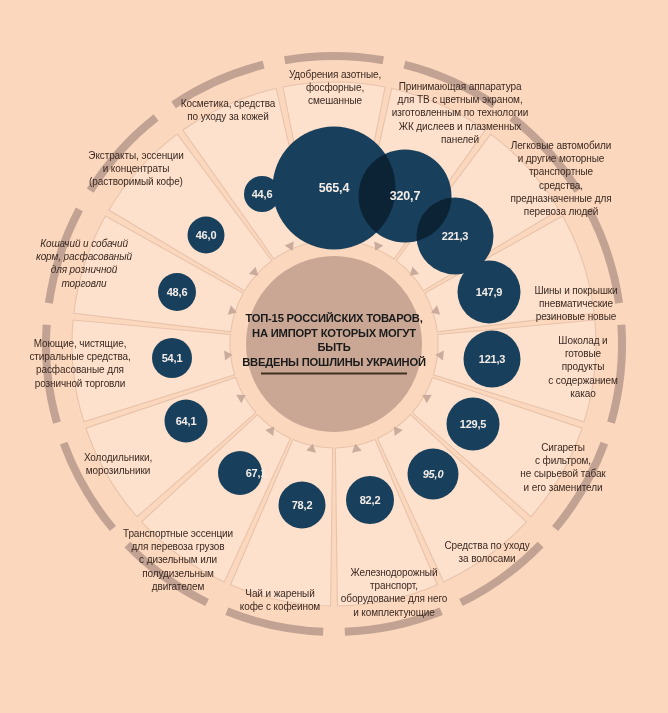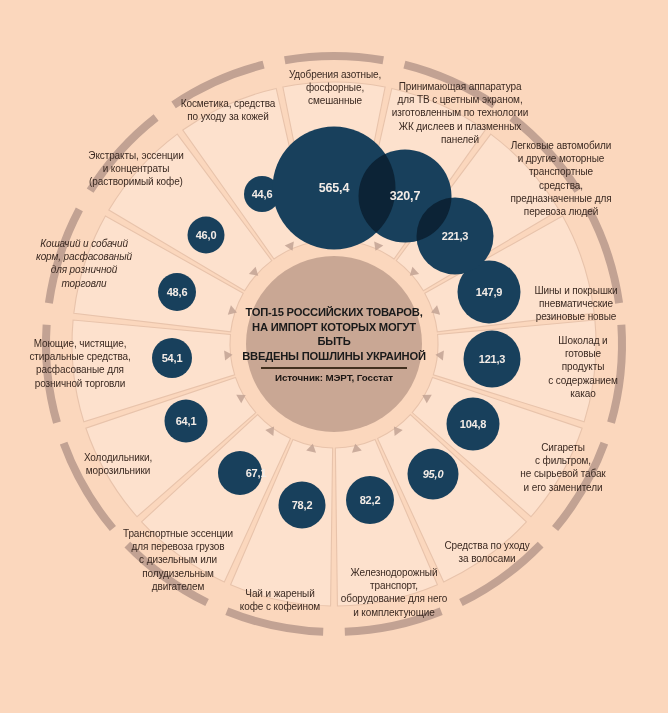--- a/index.html
+++ b/index.html
@@ -211,30 +211,29 @@
 (растворимый кофе)</div>
       <div class="sector-label" style="left: 228px; top: 110px; color: rgb(59, 42, 34);">Косметика, средства
 по уходу за кожей</div>
     </div>
 
   <div id="center-block">
     <div id="center-title">ТОП-15 РОССИЙСКИХ ТОВАРОВ,
 НА ИМПОРТ КОТОРЫХ МОГУТ БЫТЬ
 ВВЕДЕНЫ ПОШЛИНЫ УКРАИНОЙ</div>
     <div id="center-rule"></div>
-    <div id="center-src">Источник: МЭРТ, Госстат</div>
   </div>
 
   <div id="values-host">
       <div class="bubble-val big" style="left: 334px; top: 188px; color: rgb(243, 236, 231);">565,4</div>
       <div class="bubble-val big" style="left: 405px; top: 196px; color: rgb(243, 236, 231);">320,7</div>
       <div class="bubble-val" style="left: 455px; top: 236px; color: rgb(243, 236, 231);">221,3</div>
       <div class="bubble-val" style="left: 489px; top: 292px; color: rgb(243, 236, 231);">147,9</div>
       <div class="bubble-val" style="left: 492px; top: 359px; color: rgb(243, 236, 231);">121,3</div>
-      <div class="bubble-val" style="left: 473px; top: 424px; color: rgb(243, 236, 231);">104,8</div>
+      <div class="bubble-val" style="left: 473px; top: 424px; color: rgb(243, 236, 231);">129,5</div>
       <div class="bubble-val" style="left: 433px; top: 474px; color: rgb(243, 236, 231); font-style: italic;">95,0</div>
       <div class="bubble-val" style="left: 370px; top: 500px; color: rgb(243, 236, 231);">82,2</div>
       <div class="bubble-val" style="left: 302px; top: 505px; color: rgb(243, 236, 231);">78,2</div>
       <div class="bubble-val" style="left: 240px; top: 473px; color: rgb(243, 236, 231); padding-left: 32px;">67,1</div>
       <div class="bubble-val" style="left: 186px; top: 421px; color: rgb(243, 236, 231);">64,1</div>
       <div class="bubble-val" style="left: 172px; top: 358px; color: rgb(243, 236, 231);">54,1</div>
       <div class="bubble-val" style="left: 177px; top: 292px; color: rgb(243, 236, 231);">48,6</div>
       <div class="bubble-val" style="left: 206px; top: 235px; color: rgb(243, 236, 231);">46,0</div>
       <div class="bubble-val" style="left: 262px; top: 194px; color: rgb(243, 236, 231);">44,6</div>
     </div>

